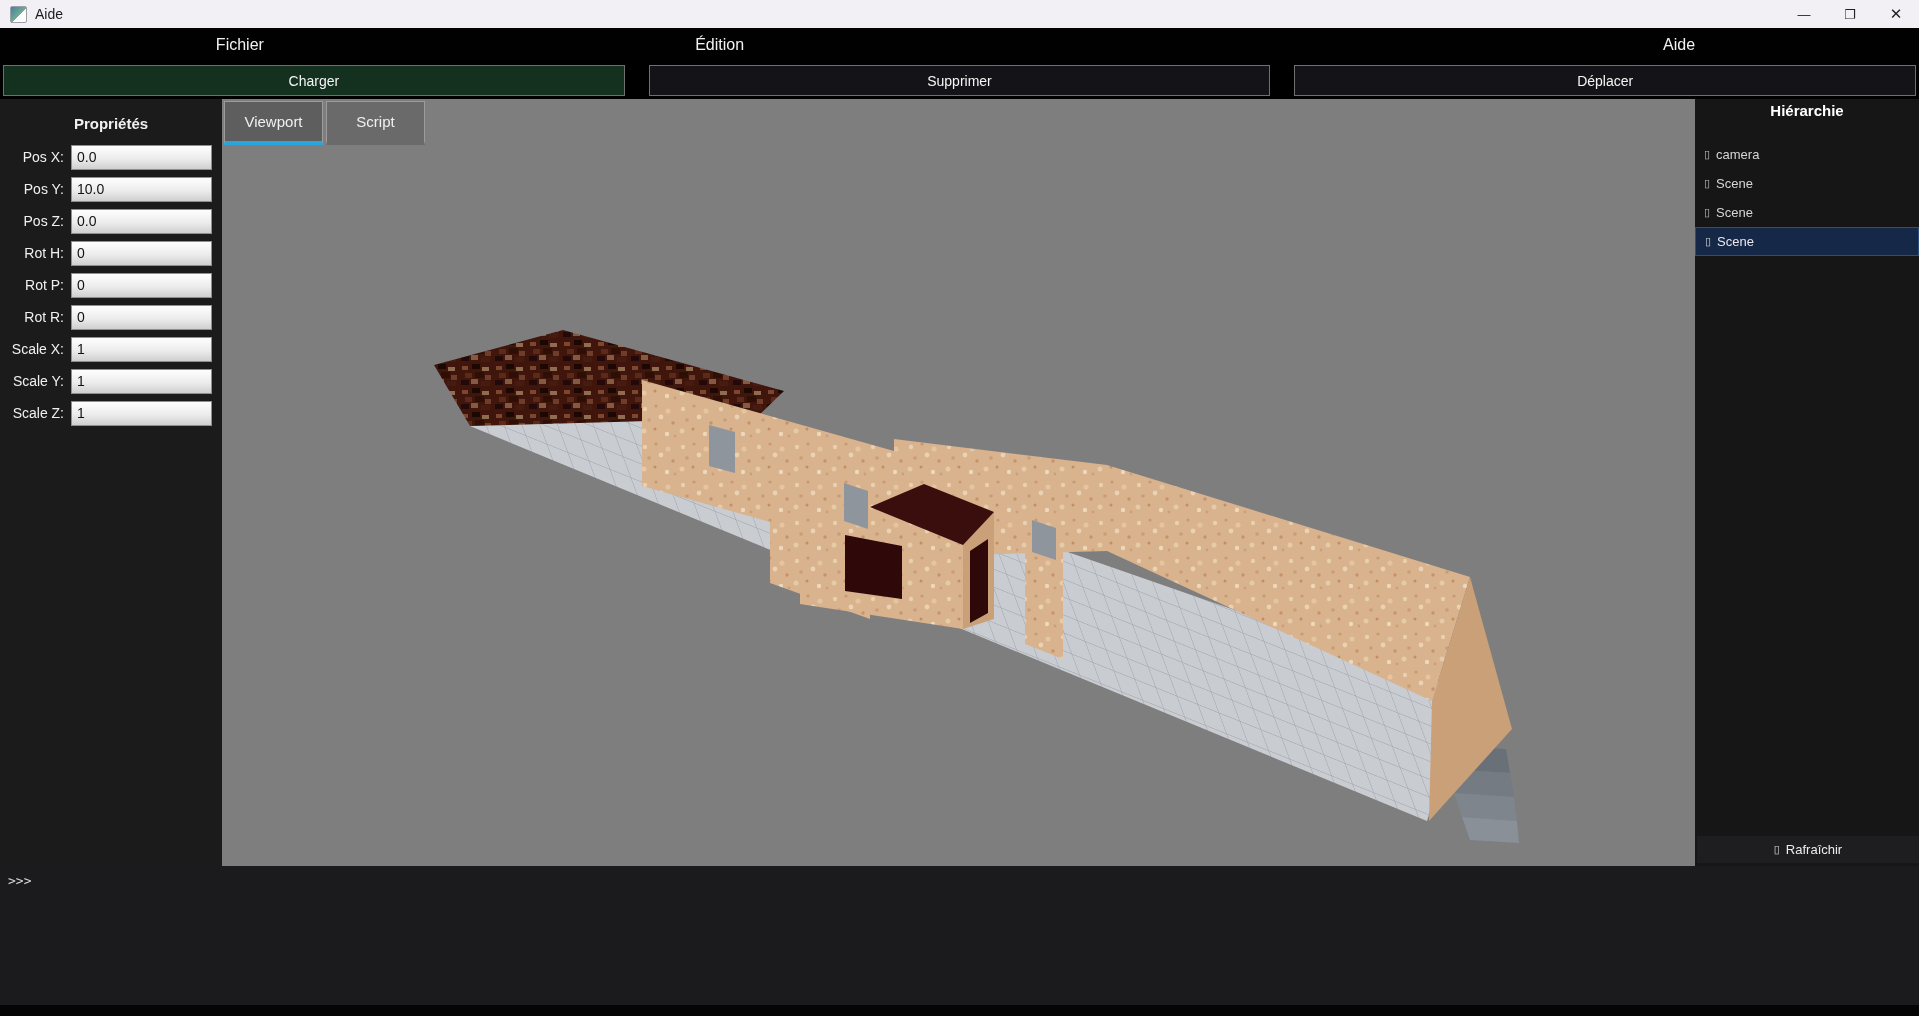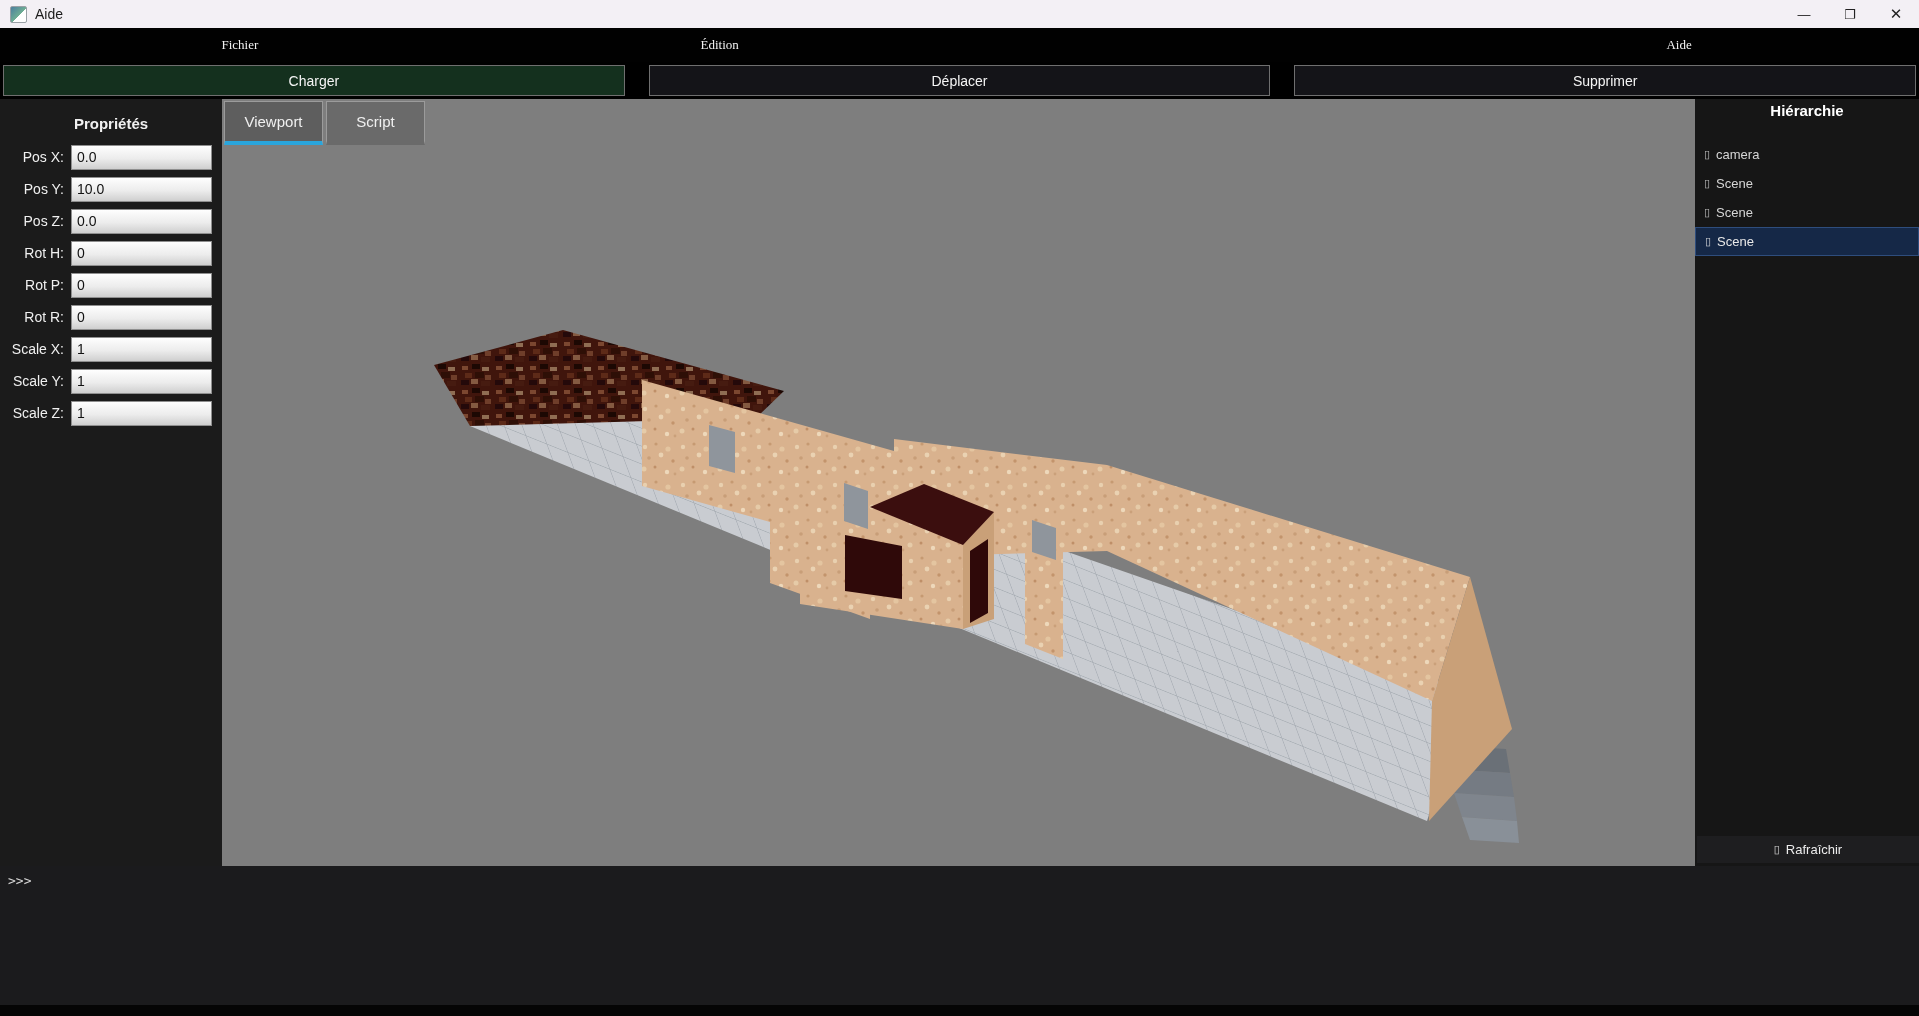--- a/index.html
+++ b/index.html
@@ -14,21 +14,21 @@
               background:linear-gradient(135deg,#4b7f9e 0%,#6fae94 55%,#ffffff 56%,#ffffff 100%);
               border-radius:2px; }
   .title-text { margin-left:8px; font-size:14px; color:#1b1b1b; }
   .win-controls { margin-left:auto; display:flex; height:100%; }
   .win-btn { width:46px; height:100%; display:flex; align-items:center; justify-content:center;
              color:#222; font-size:13px; cursor:default; }
 
   
   .menubar { position:absolute; left:0; top:28px; width:1919px; height:34px;
              background:#010101; display:grid; grid-template-columns:repeat(4,1fr); }
-  .menu-item { color:#f2f2f2; font-size:13px; display:flex; align-items:center; justify-content:center;font-family:Liberation Serif, serif; }
+  .menu-item { color:#f2f2f2; font-size:16px; display:flex; align-items:center; justify-content:center; }
   .menu-spacer { }
 
   
   .toolbar { position:absolute; left:0; top:62px; width:1919px; height:37px;
              background:#000; display:flex; gap:24px; padding:3px 3px; }
   .tool-btn { flex:1; border:1px solid #6f6f6f; background:#141418; color:#f5f5f5;
               font-size:14px; display:flex; align-items:center; justify-content:center; }
   .tool-btn.active { background:#14301e; }
 
   
@@ -87,22 +87,22 @@
 
   <div class="menubar">
     <div class="menu-item">Fichier</div>
     <div class="menu-item">Édition</div>
     <div class="menu-spacer"></div>
     <div class="menu-item">Aide</div>
   </div>
 
   <div class="toolbar">
     <div class="tool-btn active">Charger</div>
+    <div class="tool-btn">Supprimer</div>
     <div class="tool-btn">Déplacer</div>
-    <div class="tool-btn">Supprimer</div>
   </div>
 
   <div class="main">
 
     <div class="props">
       <div class="props-title">Propriétés</div>
 
       <div class="prop-row">
         <div class="prop-label">Pos X:</div>
         <input class="prop-input" value="0.0" style="">

